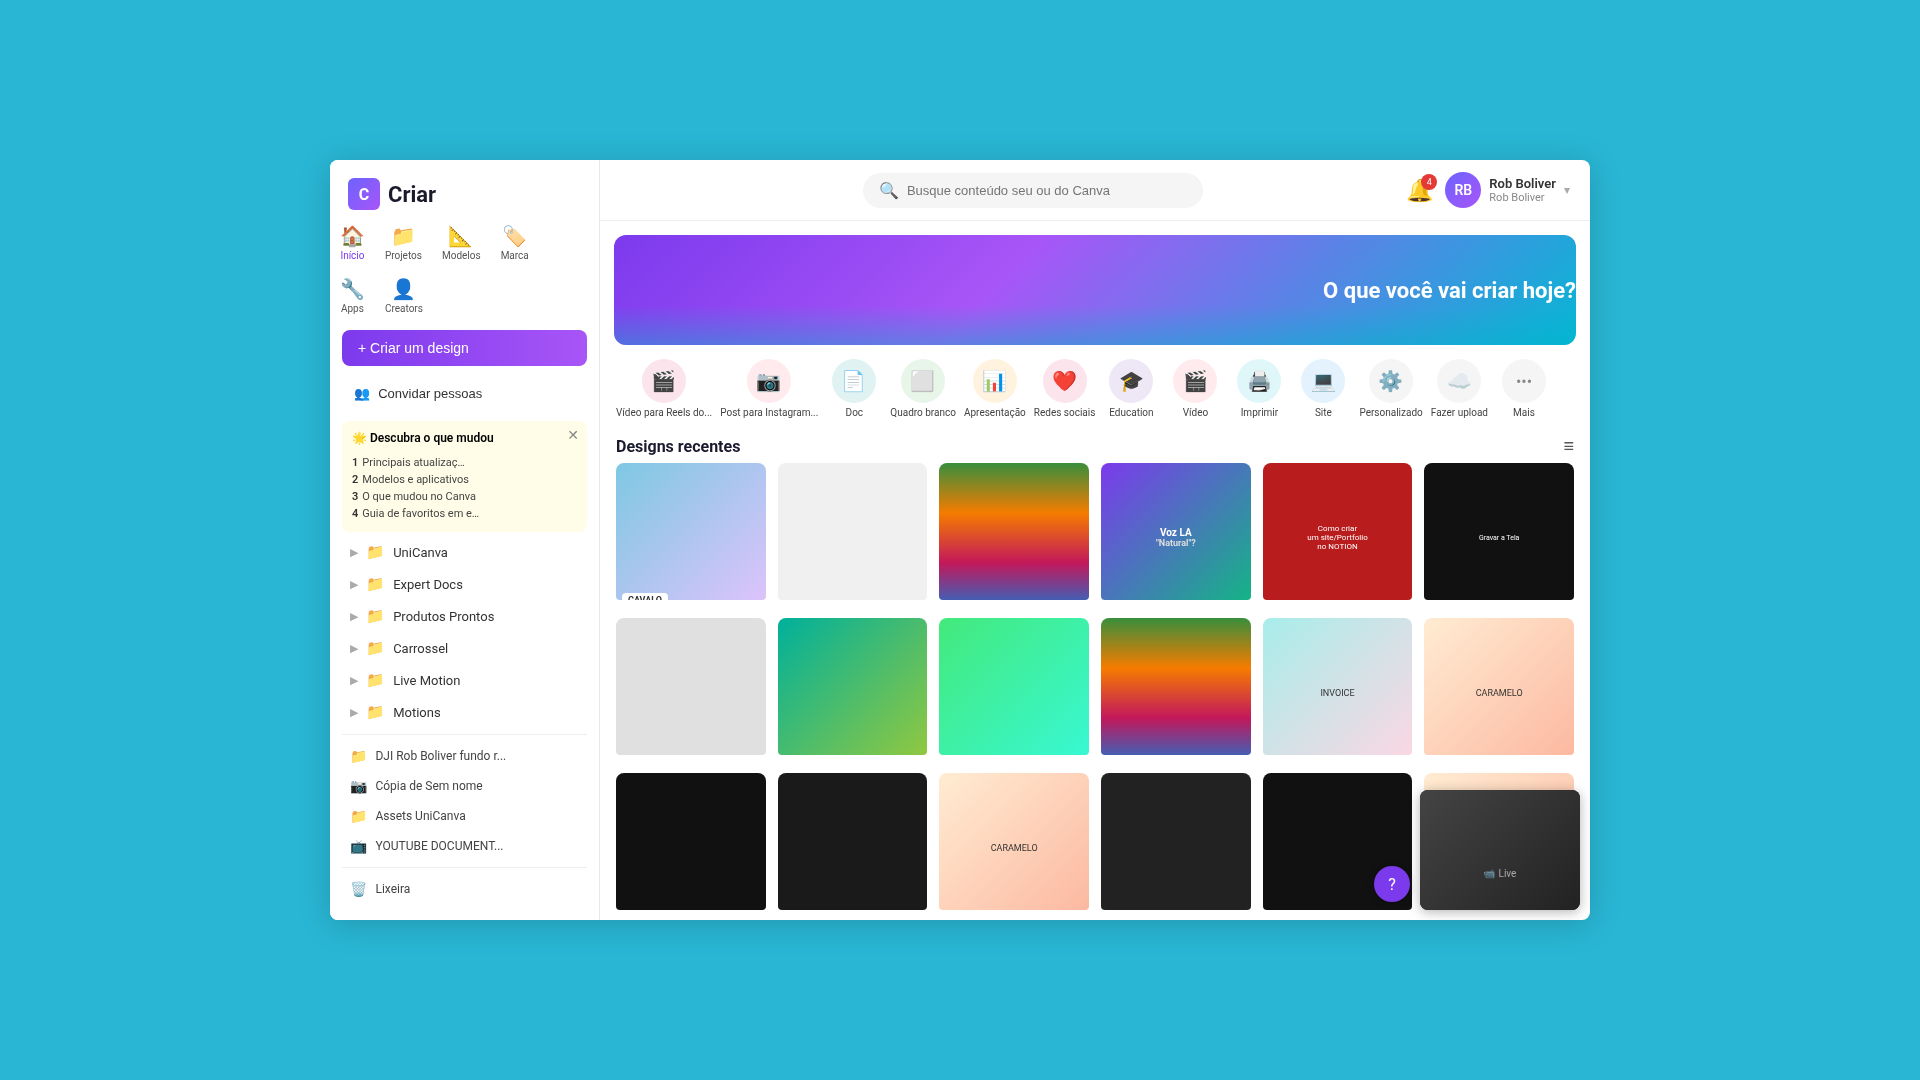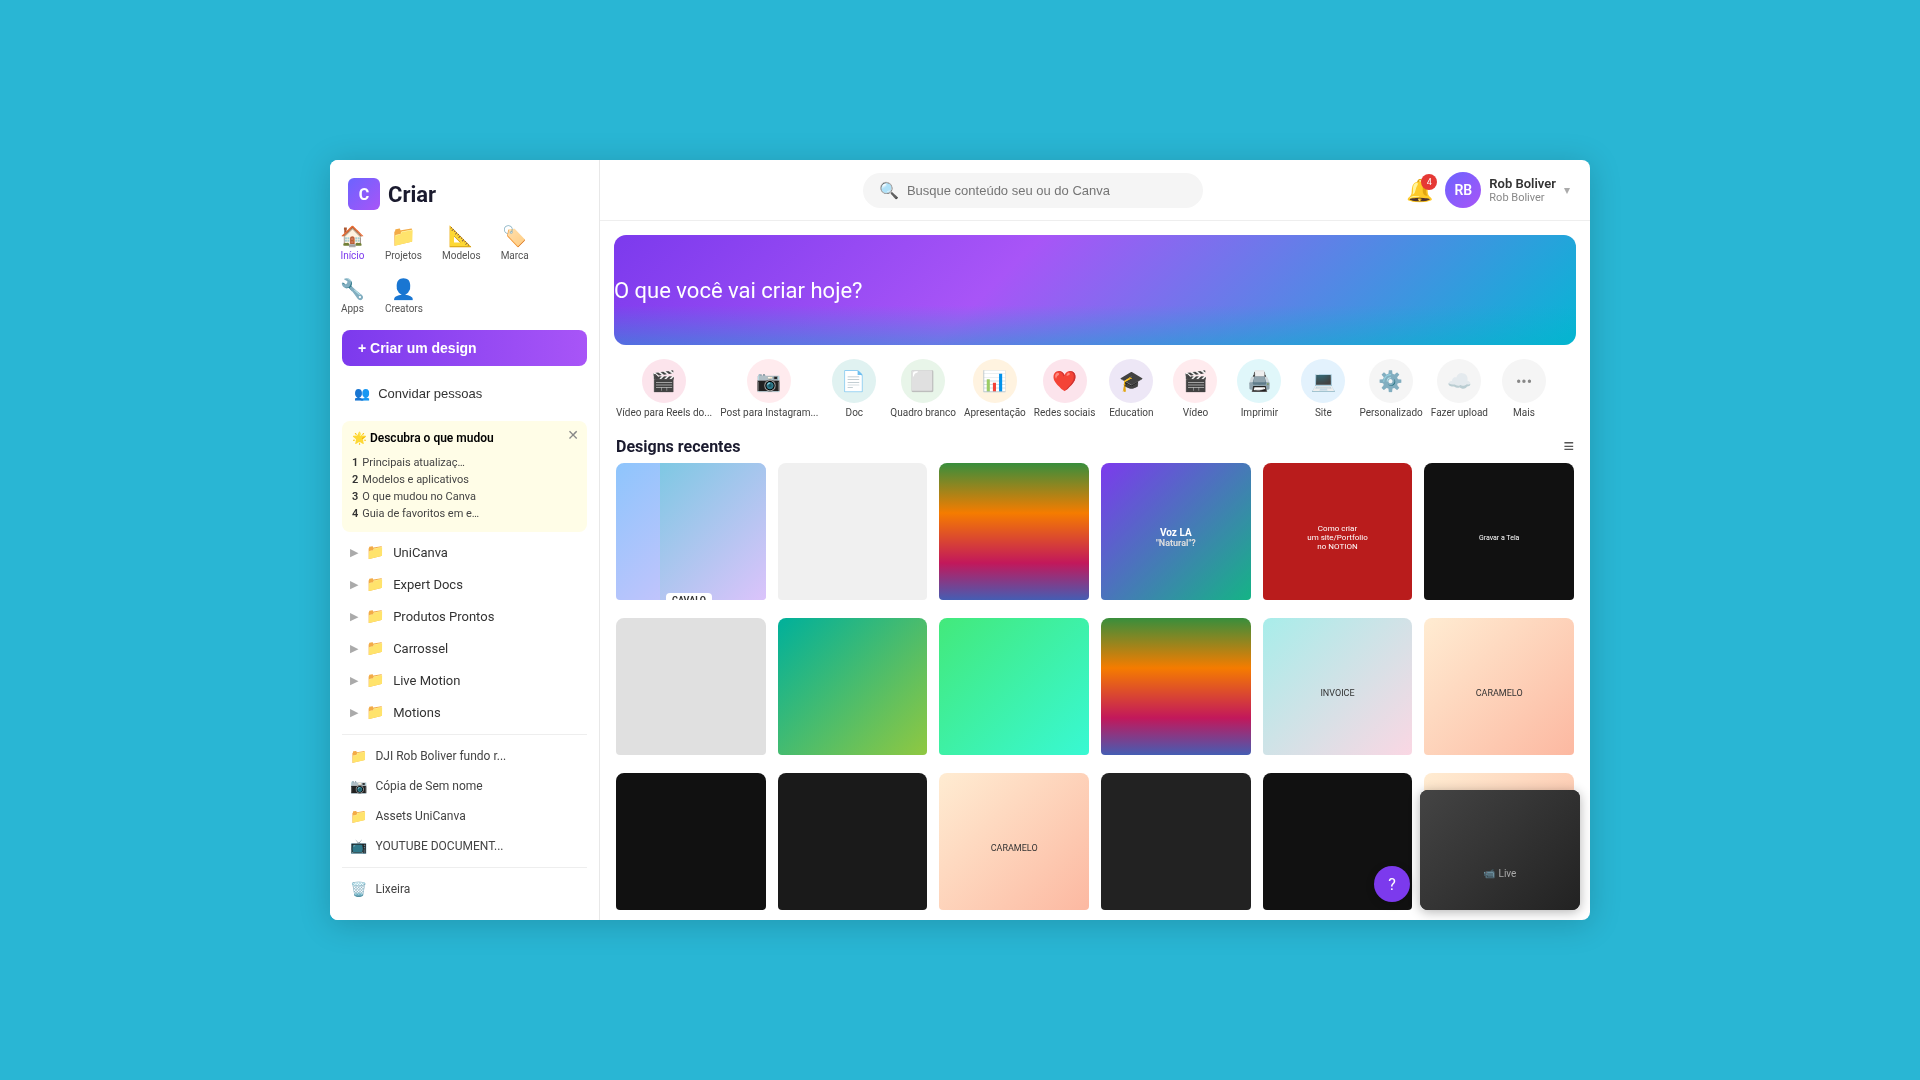--- a/index.html
+++ b/index.html
@@ -51,21 +51,21 @@
       font-size: 22px; font-weight: 700; color: #1a1a2e;
     }
     .create-btn {
       margin: 8px 12px 8px 12px;
       background: linear-gradient(90deg, #7c3aed, #a855f7);
       color: #fff;
       border: none;
       border-radius: 8px;
       padding: 10px 16px;
       font-size: 14px;
-      font-weight: 700;
+      font-weight: 400;
       cursor: pointer;
       display: flex;
       align-items: center;
       gap: 8px;
       width: calc(100% - 24px);
     }
     .invite-btn {
       margin: 4px 12px 8px 12px;
       background: transparent;
       color: #333;
@@ -171,23 +171,23 @@
       overflow: hidden;
     }
     .user-name { font-size: 13px; font-weight: 600; color: #333; }
     .user-sub { font-size: 11px; color: #888; }
     
     .hero-banner {
       background: linear-gradient(135deg, #7c3aed 0%, #a855f7 40%, #06b6d4 100%);
       margin: 14px 14px 0 14px;
       border-radius: 12px;
       height: 110px;
-      display: flex; align-items: center; justify-content: flex-start;
+      display: flex; align-items: center; justify-content: flex-end;
       color: #fff;
-      font-size: 22px; font-weight: 400;
+      font-size: 22px; font-weight: 700;
       position: relative;
       overflow: hidden;
     }
     .hero-banner::before {
       content: '';
       position: absolute;
       bottom: 0; left: 0; right: 0;
       height: 40px;
       background: linear-gradient(180deg, transparent, rgba(0,180,200,0.4));
     }
@@ -264,21 +264,21 @@
     .ci-green { background: #e8f5e9; }
     .ci-teal { background: #e0f2f1; }
     .ci-orange { background: #fff3e0; }
     .ci-pink2 { background: #fce4ec; }
     .ci-purple { background: #ede7f6; }
     .ci-blue { background: #e3f2fd; }
     .ci-gray { background: #f5f5f5; }
     .ci-cyan { background: #e0f7fa; }
     .ci-more { background: #f5f5f5; }
 
-    .thumb-farm { background: linear-gradient(135deg, #8ec5fc, #e0c3fc); padding-left: 44px; }
+    .thumb-farm { background: linear-gradient(135deg, #8ec5fc, #e0c3fc); }
     .thumb-blank { background: #f0f0f0; }
     .thumb-dark1 { background: #111; }
     .thumb-dark2 { background: #1a1a1a; }
     .thumb-dark3 { background: #222; }
     .design-row2 { margin-top: 6px; }
     .list-view-icon { color: #555; font-size: 18px; cursor: pointer; }
 
     
     ::-webkit-scrollbar { width: 4px; height: 4px; }
     ::-webkit-scrollbar-thumb { background: #ddd; border-radius: 2px; }

